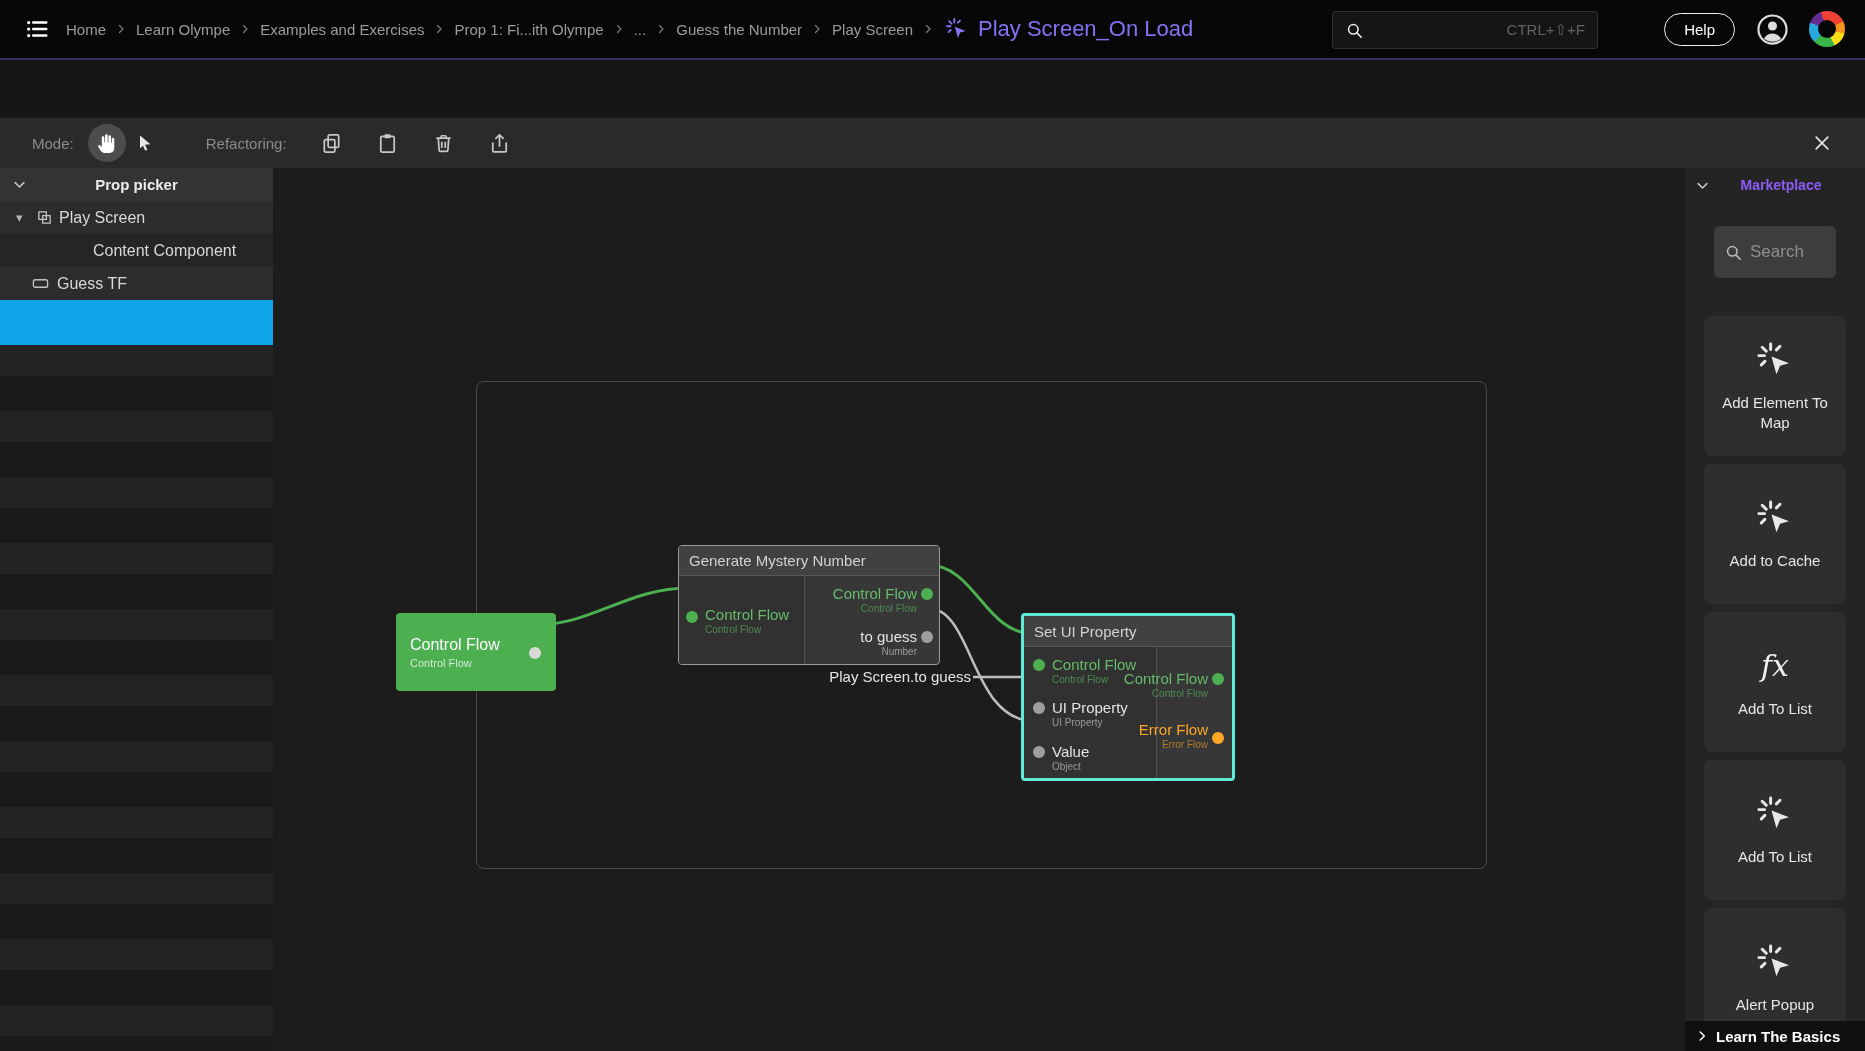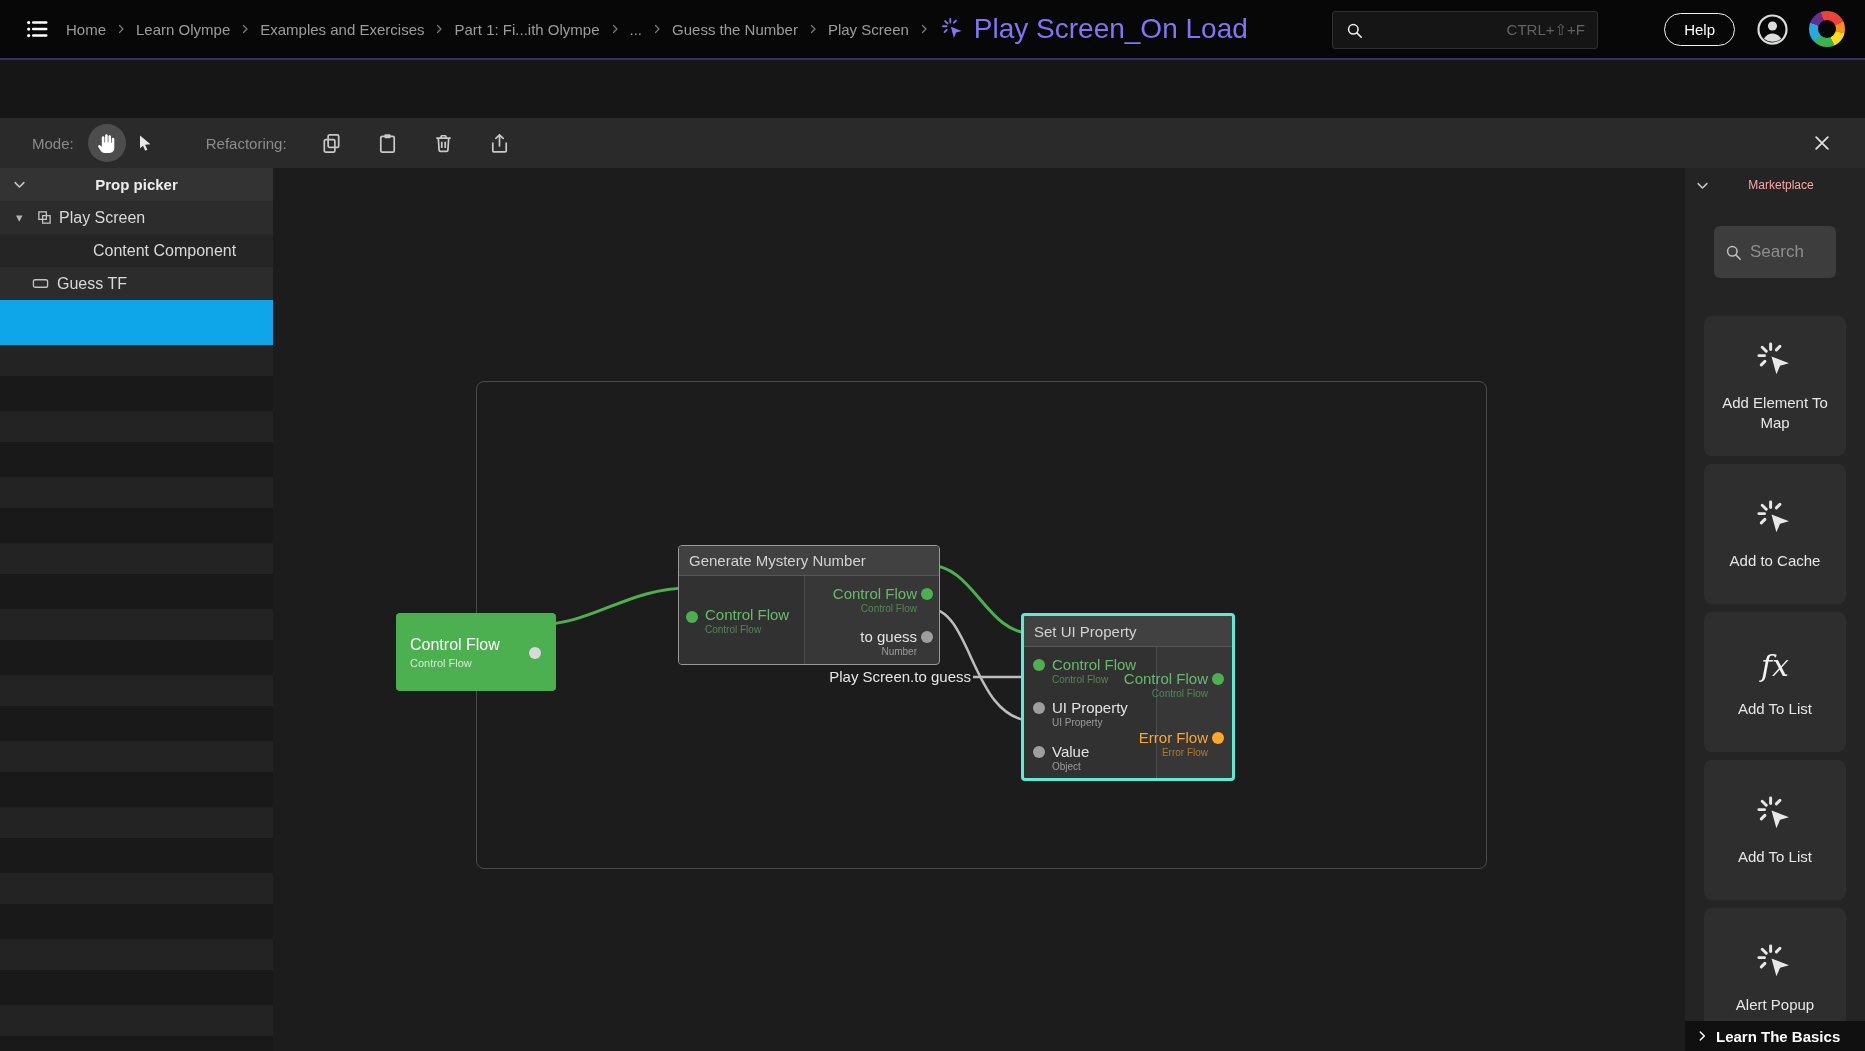--- a/index.html
+++ b/index.html
@@ -9,21 +9,21 @@
   svg { display:block; }
 
   
   .topbar { position:relative; height:60px; background:#070707; display:flex; align-items:center;
     padding:0 20px; border-bottom:2px solid #353165; z-index:10; }
   .hamburger { width:34px; height:34px; display:flex; align-items:center; justify-content:center; }
   .breadcrumbs { display:flex; align-items:center; gap:9px; margin-left:12px; }
   .crumb { color:#9c9c9c; font-size:15px; white-space:nowrap; }
   .crumb-sep { color:#7d7d7d; }
   .title-icon { color:#8274f5; margin-left:10px; }
-  .page-title { color:#8274f5; font-size:28px; font-weight:500; margin-left:8px; white-space:nowrap;
+  .page-title { color:#8274f5; font-size:22px; font-weight:500; margin-left:8px; white-space:nowrap;
     position:relative; z-index:3; }
   .global-search { position:absolute; left:1332px; top:11px; width:266px; height:38px;
     background:#151515; border:1px solid #2f2f2f; border-radius:3px; display:flex; align-items:center;
     padding:0 12px; gap:8px; z-index:2; }
   .global-search input { flex:1; background:transparent; border:none; outline:none; color:#ddd; font-size:15px; min-width:0; }
   .shortcut { color:#626262; font-size:15px; white-space:nowrap; }
   .right-cluster { margin-left:auto; display:flex; align-items:center; gap:18px; z-index:4; }
   .help-btn { border:1.6px solid #f2f2f2; border-radius:20px; color:#fff; font-size:15px;
     padding:7px 19px; }
   .logo { width:36px; height:36px; border-radius:50%; position:relative;
@@ -100,21 +100,21 @@
   .dot-orange { background:#ffa726; }
   .dot-light { background:#d9d9d9; }
   .annotation { position:absolute; left:520px; top:500px; width:178px; text-align:right;
     color:#e5e5e5; font-size:15px; }
 
   
   .right-panel { width:180px; background:#242424; position:relative; display:flex;
     flex-direction:column; flex-shrink:0; }
   .mp-header { position:relative; height:34px; display:flex; align-items:center; }
   .mp-chevron { position:absolute; left:10px; color:#c9c9c9; }
-  .mp-title { flex:1; text-align:center; padding-left:12px; color:#fca5a5; font-size:12px; font-weight:400; }
+  .mp-title { flex:1; text-align:center; padding-left:12px; color:#8b5cf6; font-size:14px; font-weight:700; }
   .mp-search { margin:24px auto 0; width:122px; height:52px; background:#3d3d3d; border-radius:6px;
     display:flex; align-items:center; padding:0 10px; gap:7px; }
   .mp-search input { width:54px; background:transparent; border:none; outline:none;
     font-size:17px; color:#ddd; }
   .mp-search input::placeholder { color:#8f8f8f; }
   .cards { margin-top:38px; display:flex; flex-direction:column; gap:8px; padding:0 19px;
     overflow:hidden; flex:1; }
   .card { flex-shrink:0; height:140px; background:#2e2e2e; border-radius:8px; display:flex;
     flex-direction:column; align-items:center; justify-content:center; gap:12px; }
   .card-icon { color:#e8e8e8; }
@@ -164,21 +164,21 @@
         <use href="#i-chev-right"></use>
       </svg>
     <span class="crumb">Learn Olympe</span>
     <svg class="crumb-sep" width="12" height="12">
         <use href="#i-chev-right"></use>
       </svg>
     <span class="crumb">Examples and Exercises</span>
     <svg class="crumb-sep" width="12" height="12">
         <use href="#i-chev-right"></use>
       </svg>
-    <span class="crumb">Part 1: Fi...ith Olympe</span>
+    <span class="crumb">Prop 1: Fi...ith Olympe</span>
     <svg class="crumb-sep" width="12" height="12">
         <use href="#i-chev-right"></use>
       </svg>
     <span class="crumb">...</span>
     <svg class="crumb-sep" width="12" height="12">
         <use href="#i-chev-right"></use>
       </svg>
     <span class="crumb">Guess the Number</span>
     <svg class="crumb-sep" width="12" height="12">
         <use href="#i-chev-right"></use>
@@ -346,21 +346,21 @@
       <div class="port white" style="left:28px; top:127px">
         <div class="lbl">Value</div>
         <div class="sub">Object</div>
       </div>
       <span class="dot dot-gray" style="left:9px; top:130px"></span>
       <div class="port green right" style="right:24px; top:54px">
         <div class="lbl">Control Flow</div>
         <div class="sub">Control Flow</div>
       </div>
       <span class="dot dot-green" style="right:8px; top:57px"></span>
-      <div class="port orange right" style="right:24px; top:113px">
+      <div class="port orange right" style="right:24px; top:105px">
         <div class="lbl">Error Flow</div>
         <div class="sub">Error Flow</div>
       </div>
       <span class="dot dot-orange" style="right:8px; top:116px"></span>
     </div>
 
     <div class="annotation">Play Screen.to guess</div>
   </main>
 
   <aside class="right-panel">

